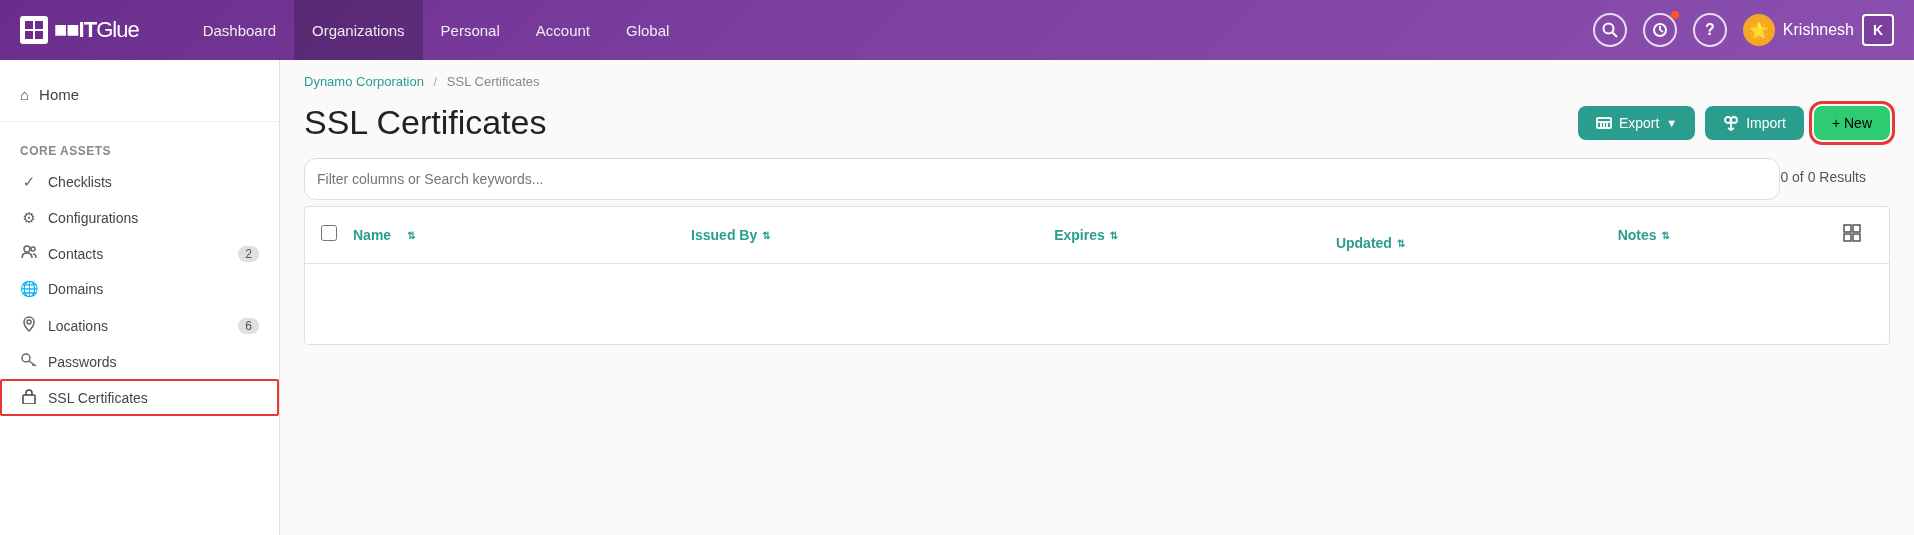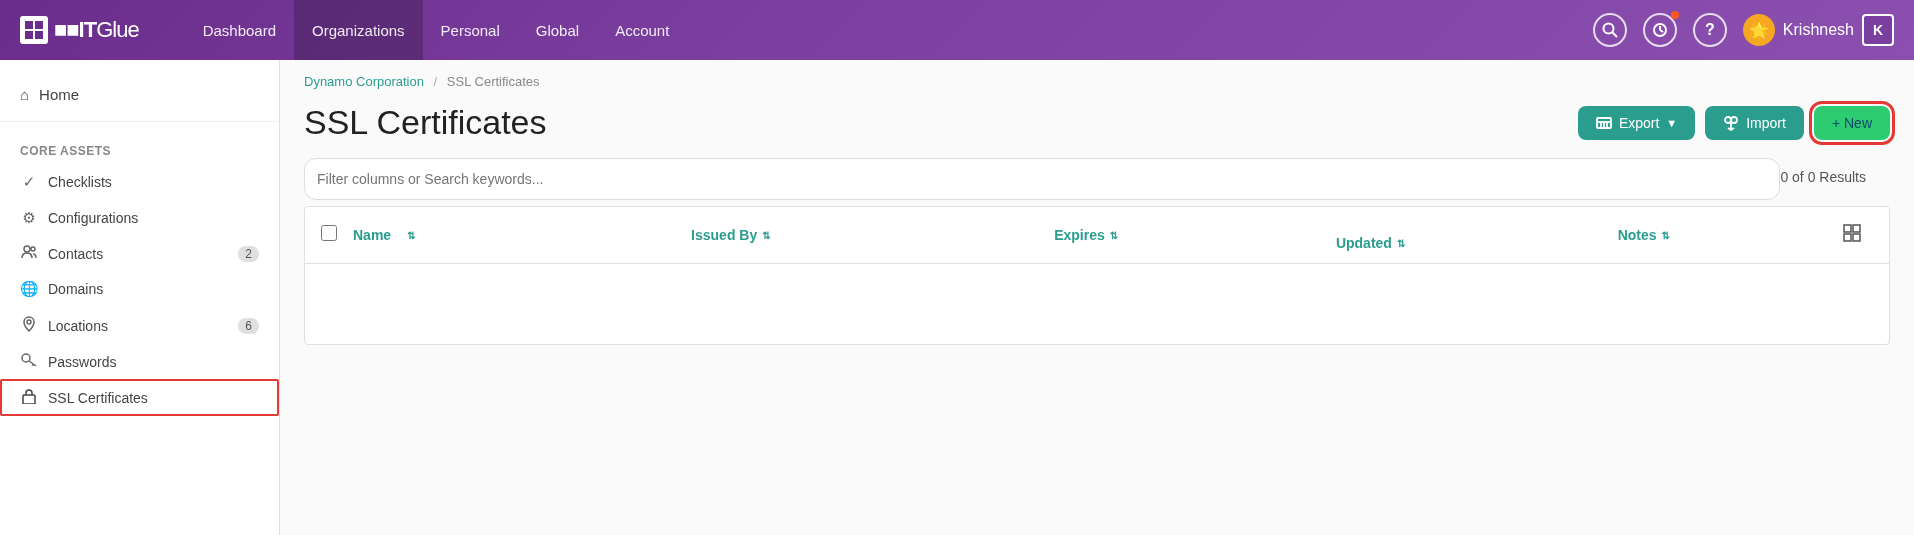--- a/index.html
+++ b/index.html
@@ -215,21 +215,21 @@
     .btn-teal {
       background: #2a9d8f;
       color: white;
     }
     .btn-export {
       background: #2a9d8f;
       color: white;
     }
     .btn-new {
       background: #2ecc71;
-      color: #0c4a6e;
+      color: #000000;
       outline: 3px solid #e53935;
       outline-offset: 2px;
     }
     .btn-chevron {
       font-size: 11px;
     }
 
     
     .filter-bar {
       margin: 0 24px 16px;
@@ -356,22 +356,22 @@
         <rect x="10" y="10" width="8" height="8" fill="#6b2d8b"></rect>
       </svg>
     </div>
     <span style="font-weight:800;font-size:20px;letter-spacing:-1px;"><span style="color:white;font-weight:900;font-size:22px;letter-spacing:-1px;">■■IT<span style="font-weight:300;">Glue</span></span></span>
   </div>
 
   <div class="nav-items">
     <div class="nav-item">Dashboard</div>
     <div class="nav-item active">Organizations</div>
     <div class="nav-item">Personal</div>
+    <div class="nav-item">Account</div>
     <div class="nav-item">Global</div>
-    <div class="nav-item">Account</div>
   </div>
 
   <div class="nav-right">
     <div class="nav-search-icon">
       <svg width="16" height="16" viewBox="0 0 16 16" fill="none" stroke="white" stroke-width="2">
         <circle cx="6.5" cy="6.5" r="5"></circle>
         <line x1="10.5" y1="10.5" x2="15" y2="15"></line>
       </svg>
     </div>
     <div class="notif-icon">

